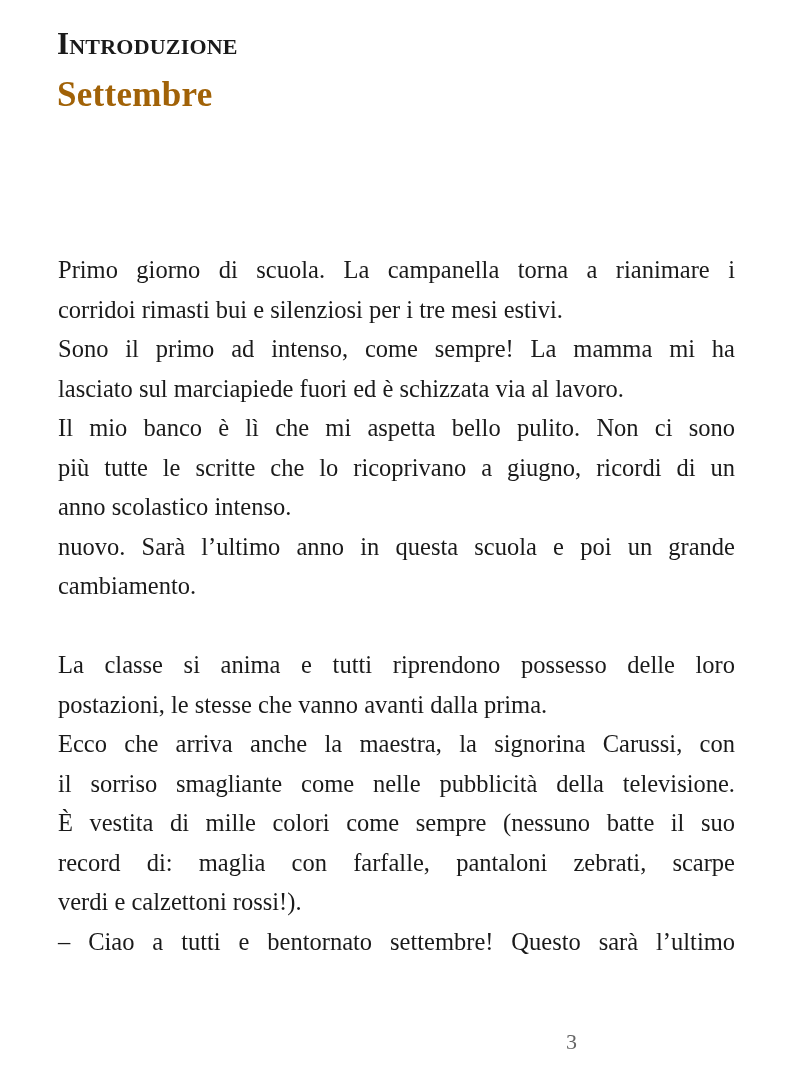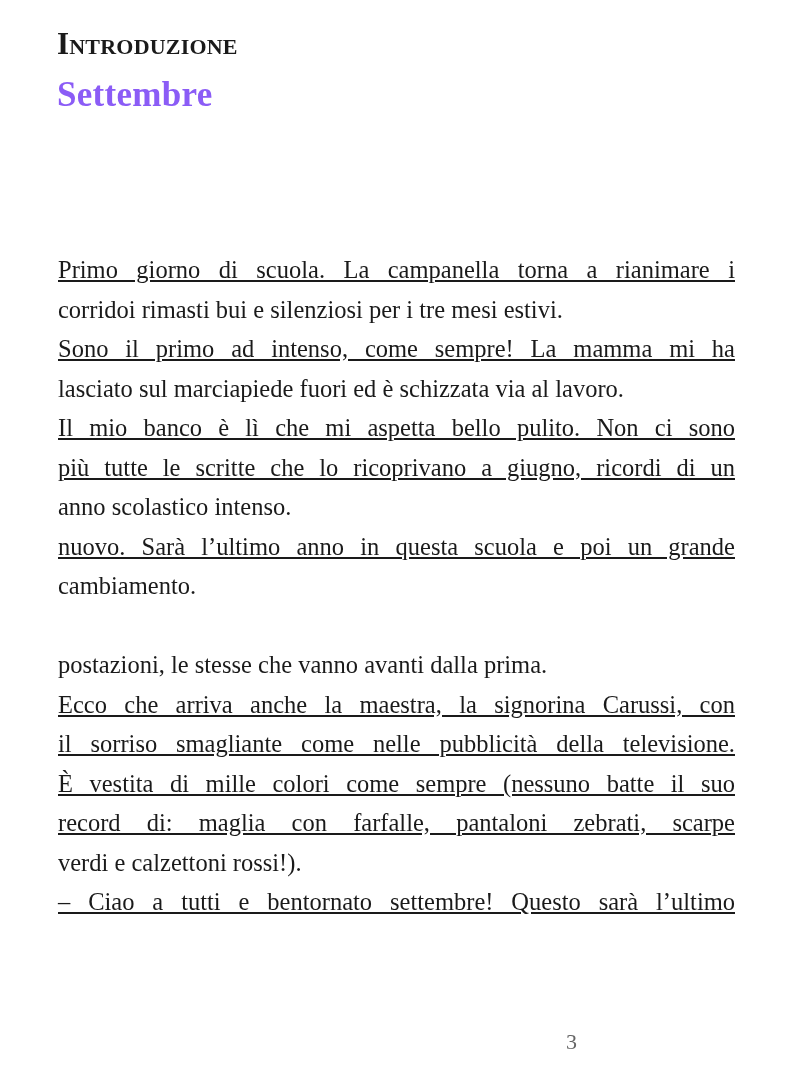--- a/index.html
+++ b/index.html
@@ -35,41 +35,40 @@
     }
     .chapter-title {
       position: absolute;
       left: 57px;
       top: 74px;
       font-weight: bold;
       font-size: 35px;
       line-height: 42px;
       letter-spacing: 0.3px;
       white-space: nowrap;
-      color: #8b5cf6;
+      color: #a16207;
     }
     .body-text {
       position: absolute;
       left: 58px;
       top: 250px;
       width: 677px;
     }
     .line {
       display: block;
       height: 39.5px;
       line-height: 39.5px;
       font-size: 24.5px;
       white-space: nowrap;
       overflow: visible;
     }
     .line.justify {
       text-align: justify;
       text-align-last: justify;
       white-space: normal;
-      text-decoration: underline;
     }
     .line.blank {
       height: 39.5px;
     }
     .page-number {
       position: absolute;
       right: 75px;
       top: 1028px;
       font-size: 22px;
       line-height: 28px;
@@ -87,20 +86,21 @@
     <span class="line justify">Primo giorno di scuola. La campanella torna a rianimare i</span>
     <span class="line">corridoi rimasti bui e silenziosi per i tre mesi estivi.</span>
     <span class="line justify">Sono il primo ad intenso, come sempre! La mamma mi ha</span>
     <span class="line">lasciato sul marciapiede fuori ed è schizzata via al lavoro.</span>
     <span class="line justify">Il mio banco è lì che mi aspetta bello pulito. Non ci sono</span>
     <span class="line justify">più tutte le scritte che lo ricoprivano a giugno, ricordi di un</span>
     <span class="line">anno scolastico intenso.</span>
     <span class="line justify">nuovo. Sarà l’ultimo anno in questa scuola e poi un grande</span>
     <span class="line">cambiamento.</span>
     <span class="line blank">&nbsp;</span>
+    <span class="line justify">La classe si anima e tutti riprendono possesso delle loro</span>
     <span class="line">postazioni, le stesse che vanno avanti dalla prima.</span>
     <span class="line justify">Ecco che arriva anche la maestra, la signorina Carussi, con</span>
     <span class="line justify">il sorriso smagliante come nelle pubblicità della televisione.</span>
     <span class="line justify">È vestita di mille colori come sempre (nessuno batte il suo</span>
     <span class="line justify">record di: maglia con farfalle, pantaloni zebrati, scarpe</span>
     <span class="line">verdi e calzettoni rossi!).</span>
     <span class="line justify">– Ciao a tutti e bentornato settembre! Questo sarà l’ultimo</span>
   </div>
 
   <div class="page-number">3</div>

